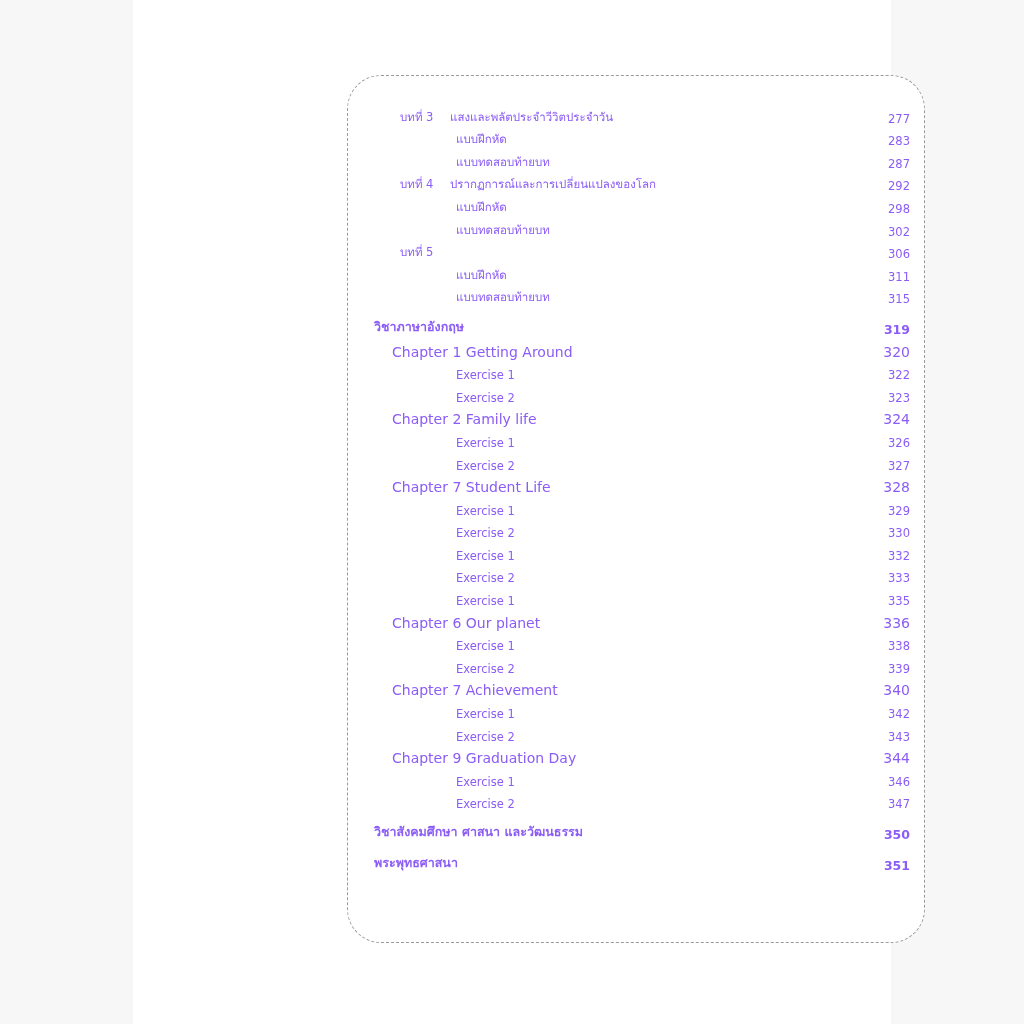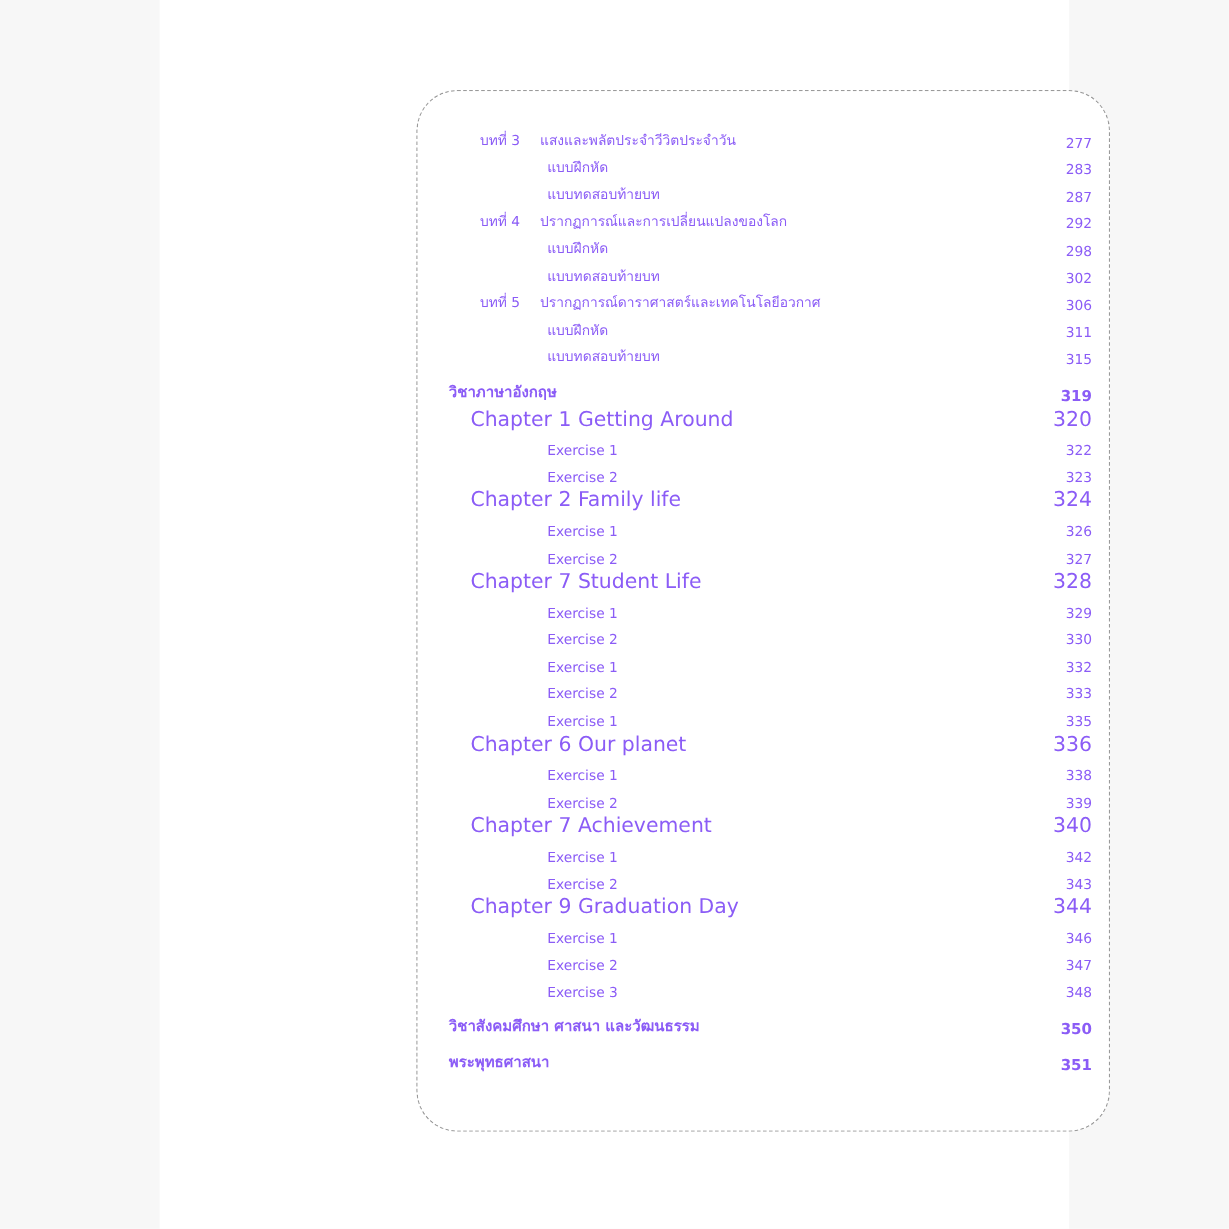--- a/index.html
+++ b/index.html
@@ -64,21 +64,21 @@
     font-size: 12.5px;
   }
   .lvl-section { padding-left: 10px; }
 
   .lvl-chapter-th { padding-left: 36px; }
   .lvl-chapter-th .label,
   .lvl-chapter-th .page { font-size: 11.5px; }
 
   .lvl-chapter { padding-left: 28px; }
   .lvl-chapter .label,
-  .lvl-chapter .page { font-size: 17px; }
+  .lvl-chapter .page { font-size: 14px; }
 
   .lvl-sub { padding-left: 92px; }
   .lvl-sub .label,
   .lvl-sub .page { font-size: 11.5px; }
 
   .lvl-exercise { padding-left: 92px; }
   .lvl-exercise .label,
   .lvl-exercise .page { font-size: 11.5px; }
 
   .chapter-th-inner {
@@ -129,21 +129,20 @@
           <span class="page">298</span>
         </div>
         <div class="row lvl-sub">
           <span class="label">แบบทดสอบท้ายบท</span>
           <span class="spacer"></span>
           <span class="page">302</span>
         </div>
         <div class="row lvl-chapter-th">
           <span class="label"><span class="chapter-th-inner">
               <span class="ch-no">บทที่ 5</span>
-              <span>ปรากฏการณ์ดาราศาสตร์และเทคโนโลยีอวกาศ</span>
             </span></span>
           <span class="spacer"></span>
           <span class="page">306</span>
         </div>
         <div class="row lvl-sub">
           <span class="label">แบบฝึกหัด</span>
           <span class="spacer"></span>
           <span class="page">311</span>
         </div>
         <div class="row lvl-sub">
@@ -253,25 +252,20 @@
         </div>
         <div class="row lvl-exercise">
           <span class="label">Exercise 1</span>
           <span class="spacer"></span>
           <span class="page">346</span>
         </div>
         <div class="row lvl-exercise">
           <span class="label">Exercise 2</span>
           <span class="spacer"></span>
           <span class="page">347</span>
-        </div>
-        <div class="row lvl-exercise">
-          <span class="label">Exercise 3</span>
-          <span class="spacer"></span>
-          <span class="page">348</span>
         </div>
         <div class="row lvl-section gap-before">
           <span class="label">วิชาสังคมศึกษา ศาสนา และวัฒนธรรม</span>
           <span class="spacer"></span>
           <span class="page">350</span>
         </div>
         <div class="row lvl-section gap-before">
           <span class="label">พระพุทธศาสนา</span>
           <span class="spacer"></span>
           <span class="page">351</span>

